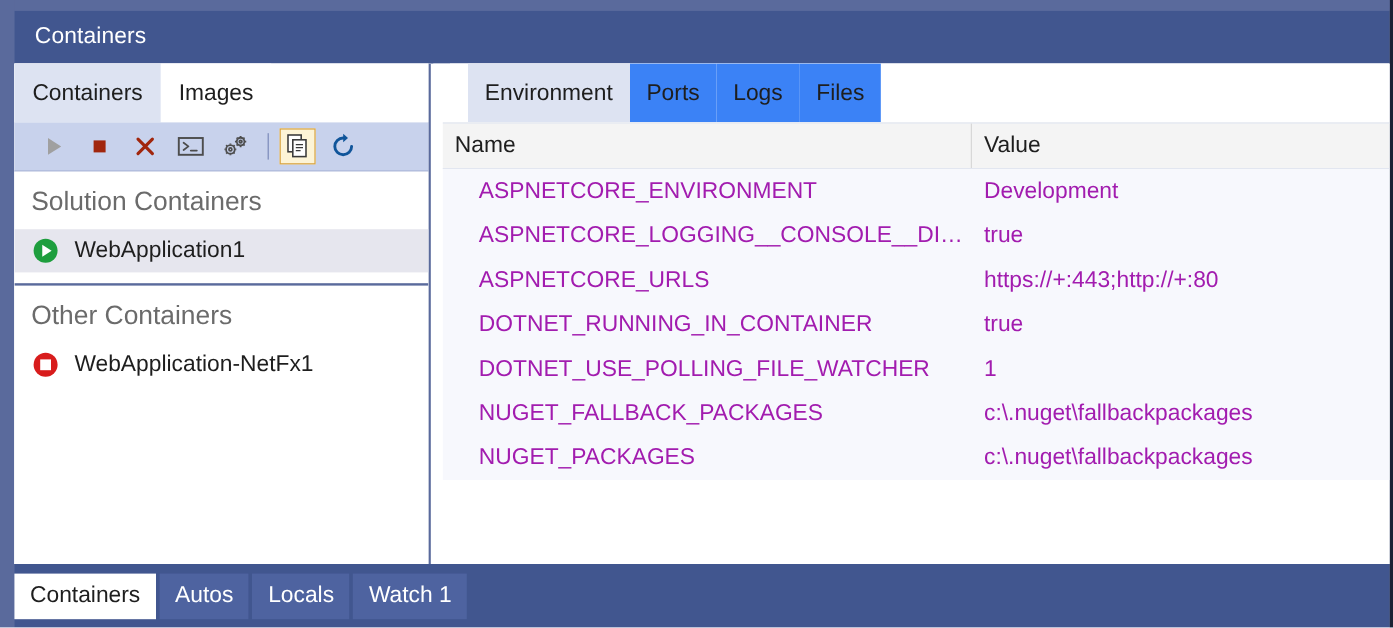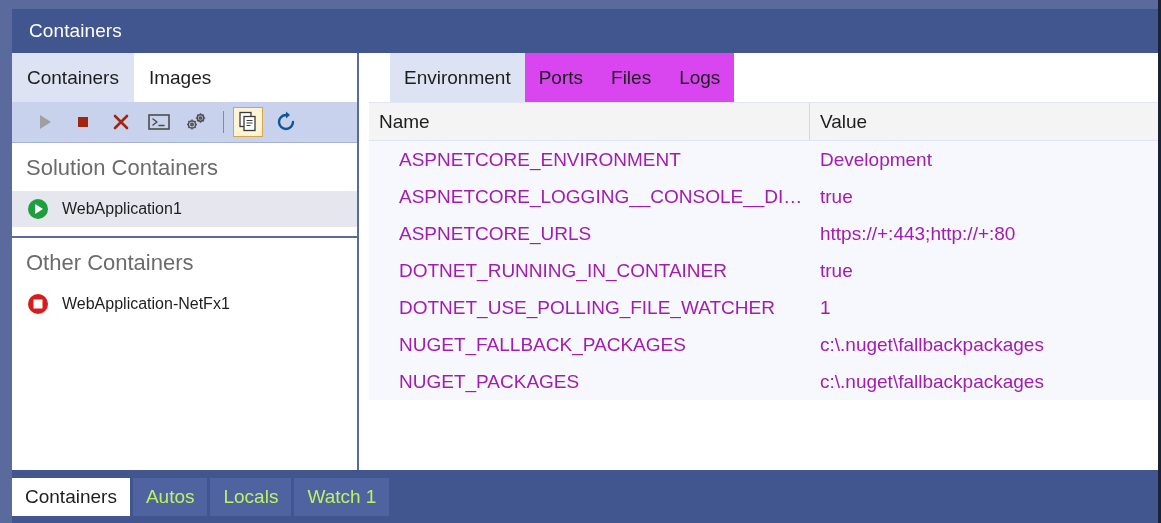--- a/index.html
+++ b/index.html
@@ -125,21 +125,21 @@
     font-size: 22px;
     color: #6b6b6b;
     padding: 12px 0 10px 14px;
     white-space: nowrap;
   }
   .list-row {
     display: flex;
     align-items: center;
     height: 36px;
     padding-left: 14px;
-    font-size: 16px;
+    font-size: 19px;
     color: #1e1e1e;
     white-space: nowrap;
     cursor: default;
   }
   .list-row.selected { background: #e6e6ee; }
   .row-icon {
     width: 24px; height: 24px;
     margin-right: 12px;
     flex: 0 0 auto;
     display: flex;
@@ -167,21 +167,21 @@
     align-items: flex-end;
     padding-left: 15px;
   }
   .htab {
     height: 49px;
     display: flex;
     align-items: center;
     padding: 0 14px;
     font-size: 19px;
     color: #1e1e1e;
-    background: #d946ef;
+    background: #3b82f6;
     white-space: nowrap;
     cursor: default;
   }
   .htab.active { background: #dde3f2; }
 
   #grid {
     position: absolute;
     left: 8px; top: 49px;
     width: 789px; height: 368px;
     background: #ffffff;
@@ -231,21 +231,21 @@
     display: flex;
     align-items: flex-start;
     padding-top: 8px;
   }
   .btab {
     height: 38px;
     display: flex;
     align-items: center;
     padding: 0 13px;
     font-size: 19px;
-    color: #bef264;
+    color: #ffffff;
     background: #41568f;
     white-space: nowrap;
     cursor: default;
     margin-right: 3px;
   }
   .btab.active {
     background: #ffffff;
     color: #1e1e1e;
   }
   .btab.inactive { background: #4e63a0; }
@@ -369,24 +369,24 @@
     <div id="right-pane">
 
       <div id="right-tabstrip">
         <div class="htab active">
           <span>Environment</span>
         </div>
         <div class="htab">
           <span>Ports</span>
         </div>
         <div class="htab">
+          <span>Logs</span>
+        </div>
+        <div class="htab">
           <span>Files</span>
-        </div>
-        <div class="htab">
-          <span>Logs</span>
         </div>
       </div>
 
       <div id="grid">
 
         <div id="grid-header">
           <div class="gh-cell gh-name">Name</div>
           <div class="gh-cell gh-value">Value</div>
         </div>
 

